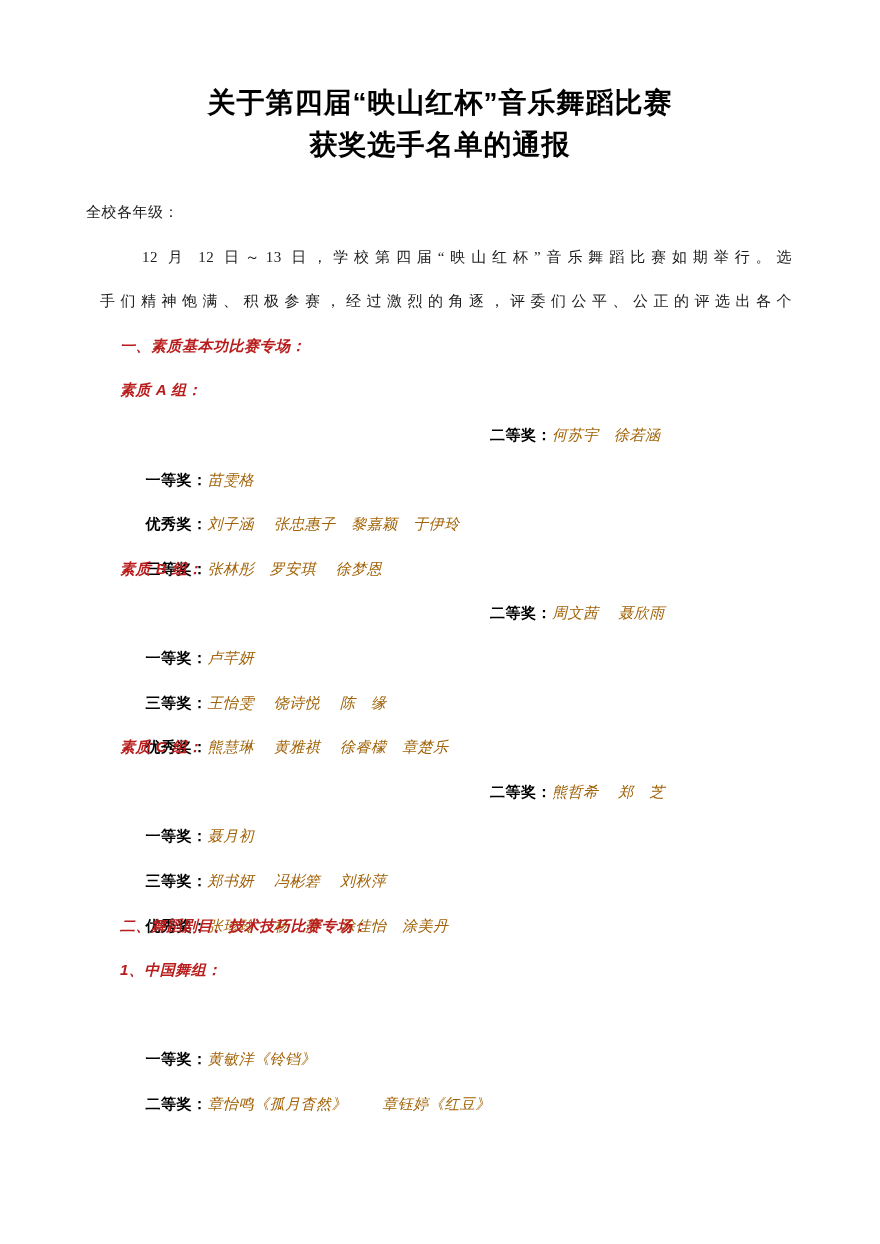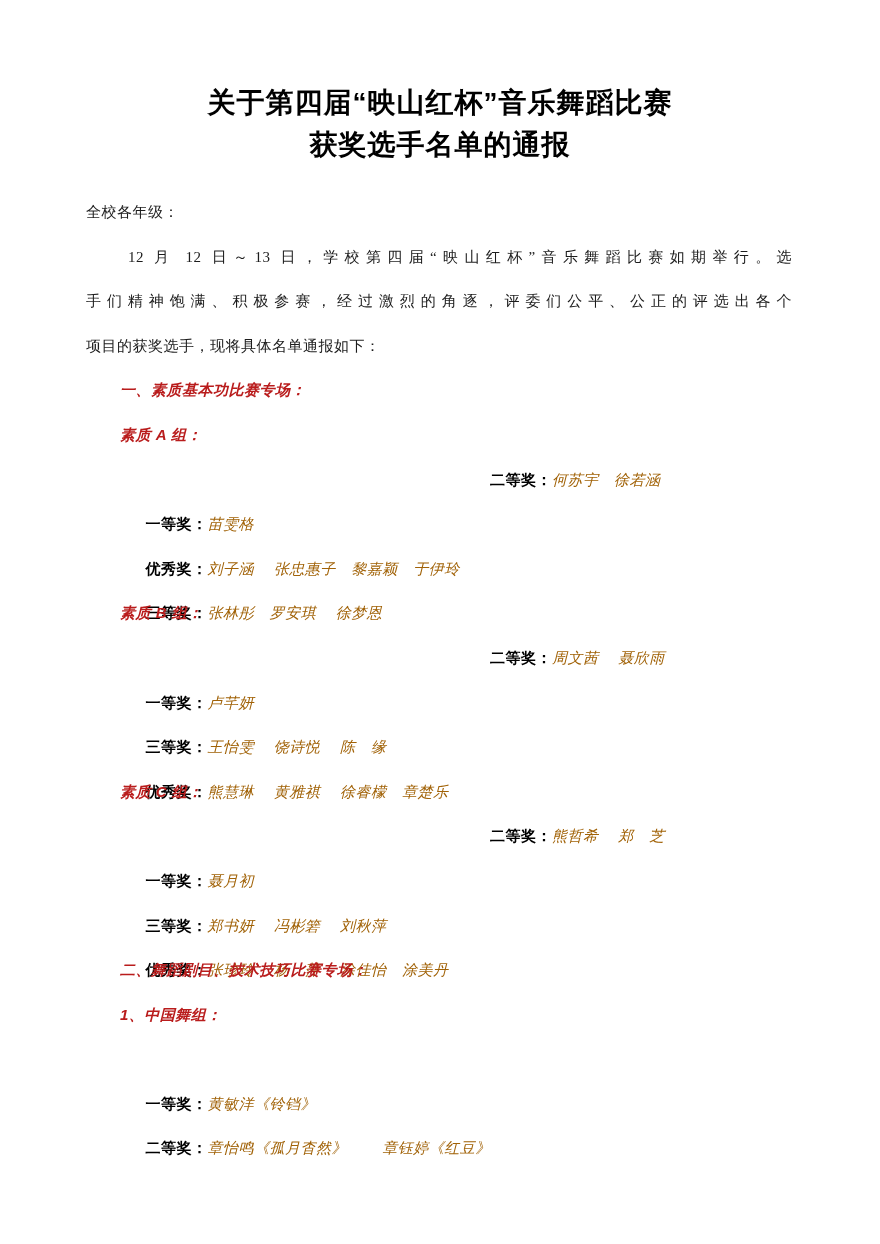--- a/index.html
+++ b/index.html
@@ -39,20 +39,21 @@
   }
   .line {
     height: 44.6px;
     line-height: 44.6px;
     white-space: pre;
   }
   .justify {
     text-align: justify;
     text-align-last: justify;
     white-space: normal;
+    margin-left: 14px;
   }
   .indent-first {
     text-indent: 42px;
   }
   .award-indent {
     padding-left: 34px;
   }
   .bold-sans {
     font-family: "Liberation Sans", "DejaVu Sans", sans-serif;
     font-weight: bold;
@@ -90,21 +91,20 @@
     <div>关于第四届“映山红杯”音乐舞蹈比赛</div>
     <div>获奖选手名单的通报</div>
   </div>
 
   <div class="doc-body">
 
     <div class="line">全校各年级：</div>
 
     <div class="line justify indent-first">12 月 12 日～13 日，学校第四届“映山红杯”音乐舞蹈比赛如期举行。选</div>
     <div class="line justify">手们精神饱满、积极参赛，经过激烈的角逐，评委们公平、公正的评选出各个</div>
-    <div class="line">项目的获奖选手，现将具体名单通报如下：</div>
 
     <div class="line award-indent bold-sans">一、素质基本功比赛专场：</div>
 
     <div class="line award-indent bold-sans">素质 A 组：</div>
 
     <div class="line award-indent row2">
       <span class="label">一等奖：</span><span class="names">苗雯格</span>
       <span class="col2"><span class="label">二等奖：</span><span class="names">何苏宇　徐若涵</span></span>
     </div>
 

